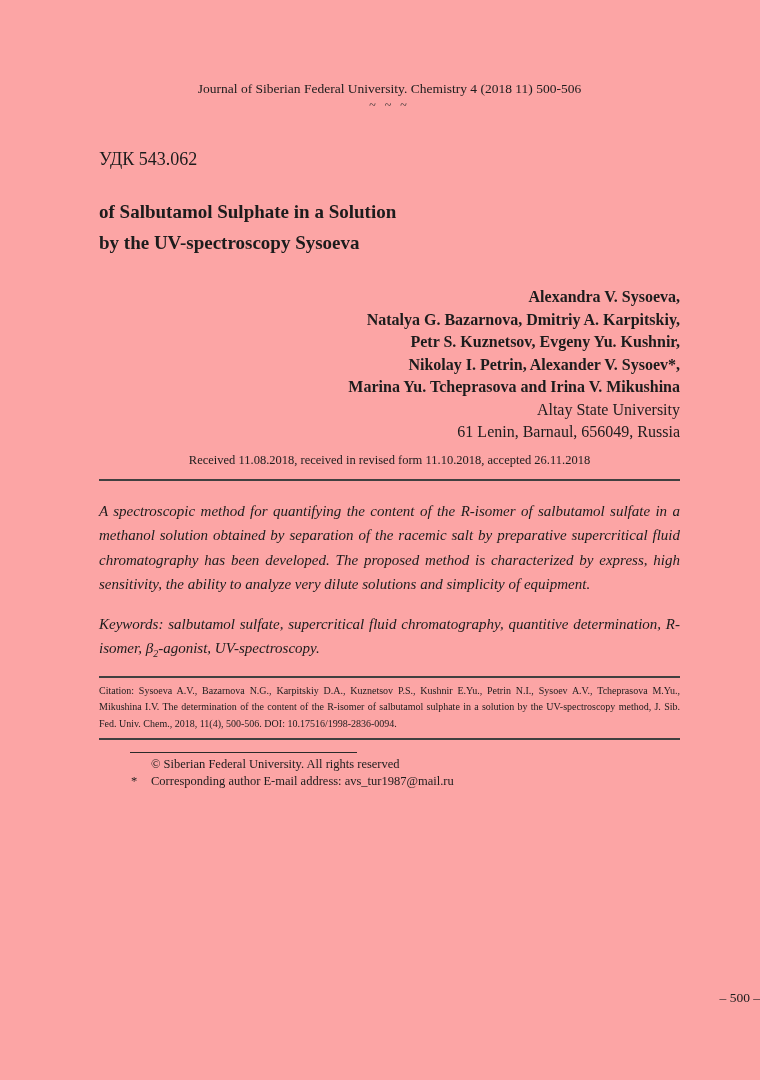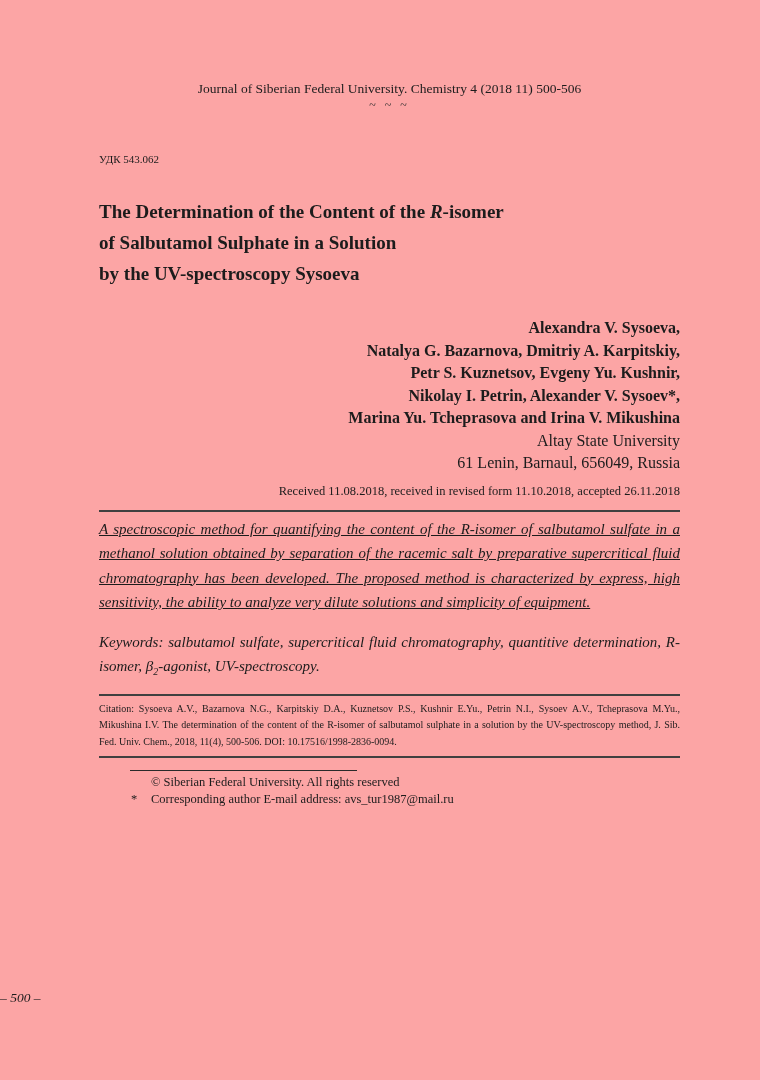--- a/index.html
+++ b/index.html
@@ -28,21 +28,21 @@
   }
   .tilde {
     text-align: center;
     font-size: 12px;
     line-height: 14px;
     letter-spacing: 3px;
     color: #2a2a2a;
   }
   .udk {
     margin-top: 38px;
-    font-size: 11px;
+    font-size: 18px;
     line-height: 18px;
   }
   .title {
     margin: 28px 0 0 0;
     font-size: 19px;
     font-weight: bold;
     line-height: 31px;
   }
   .title .title-line { display: block; }
   .title em { font-style: italic; }
@@ -53,37 +53,36 @@
     font-size: 16px;
     line-height: 22.5px;
   }
   .affiliation {
     text-align: right;
     font-size: 16px;
     line-height: 22.5px;
   }
   .received {
     margin-top: 8px;
-    text-align: right;
+    text-align: center;
     font-size: 12.5px;
     line-height: 17px;
   }
   .rule {
     border: 0;
     border-top: 2px solid #404040;
     margin: 0;
   }
   .rule-top { margin-top: 10px; }
   .abstract {
-    margin-top: 5px;
+    margin-top: 18px;
     font-style: italic;
     font-size: 15px;
     line-height: 24.5px;
     text-align: justify;
-    text-decoration: underline;
   }
   .keywords {
     margin-top: 5px;
     font-style: italic;
     font-size: 15px;
     line-height: 24.5px;
     text-align: justify;
   }
   .keywords sub {
     font-size: 10px;
@@ -120,39 +119,37 @@
   .corresponding .asterisk {
     position: absolute;
     left: 1px;
     top: 0;
   }
   .page-footer {
     position: absolute;
     top: 989px;
     left: 0;
     width: 760px;
-    text-align: left;
+    text-align: right;
     font-size: 13.5px;
     line-height: 17px;
-    font-style: italic;
   }
 </style>
 </head>
 <body>
 
 <div class="page">
   <div class="content">
 
     <div class="journal-header">Journal of Siberian Federal University. Chemistry 4 (2018 11) 500-506</div>
     <div class="tilde">~ ~ ~</div>
 
     <div class="udk">УДК 543.062</div>
 
     <h1 class="title">
-      <span class="title-line"><span>The Determination of the Content of the </span><em>R</em><span>-isomer</span></span>
       <span class="title-line">of Salbutamol Sulphate in a Solution</span>
       <span class="title-line">by the UV-spectroscopy Sysoeva</span>
     </h1>
 
     <div class="authors">
       <div class="author-line">Alexandra V. Sysoeva,</div>
       <div class="author-line">Natalya G. Bazarnova, Dmitriy A. Karpitskiy,</div>
       <div class="author-line">Petr S. Kuznetsov, Evgeny Yu. Kushnir,</div>
       <div class="author-line">Nikolay I. Petrin, Alexander V. Sysoev*,</div>
       <div class="author-line">Marina Yu. Tcheprasova and Irina V. Mikushina</div>

